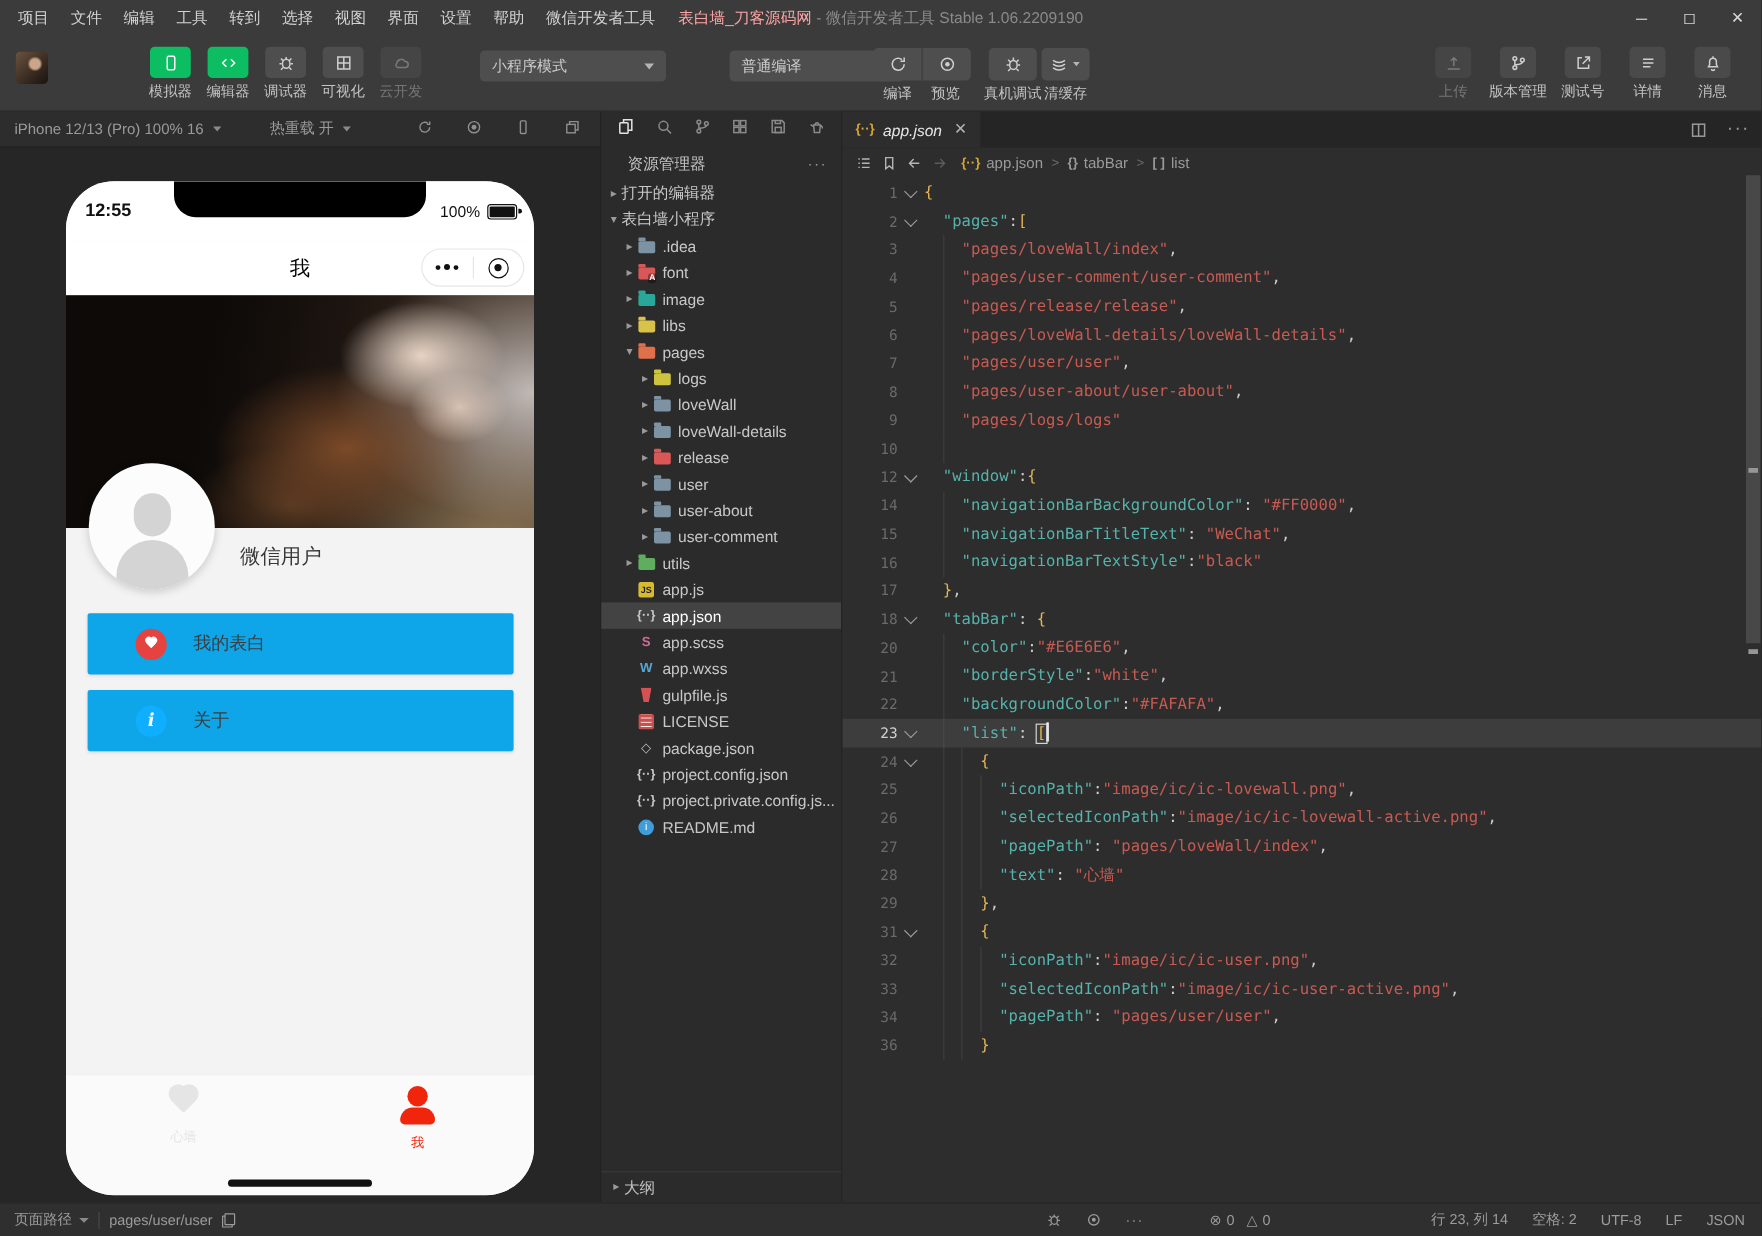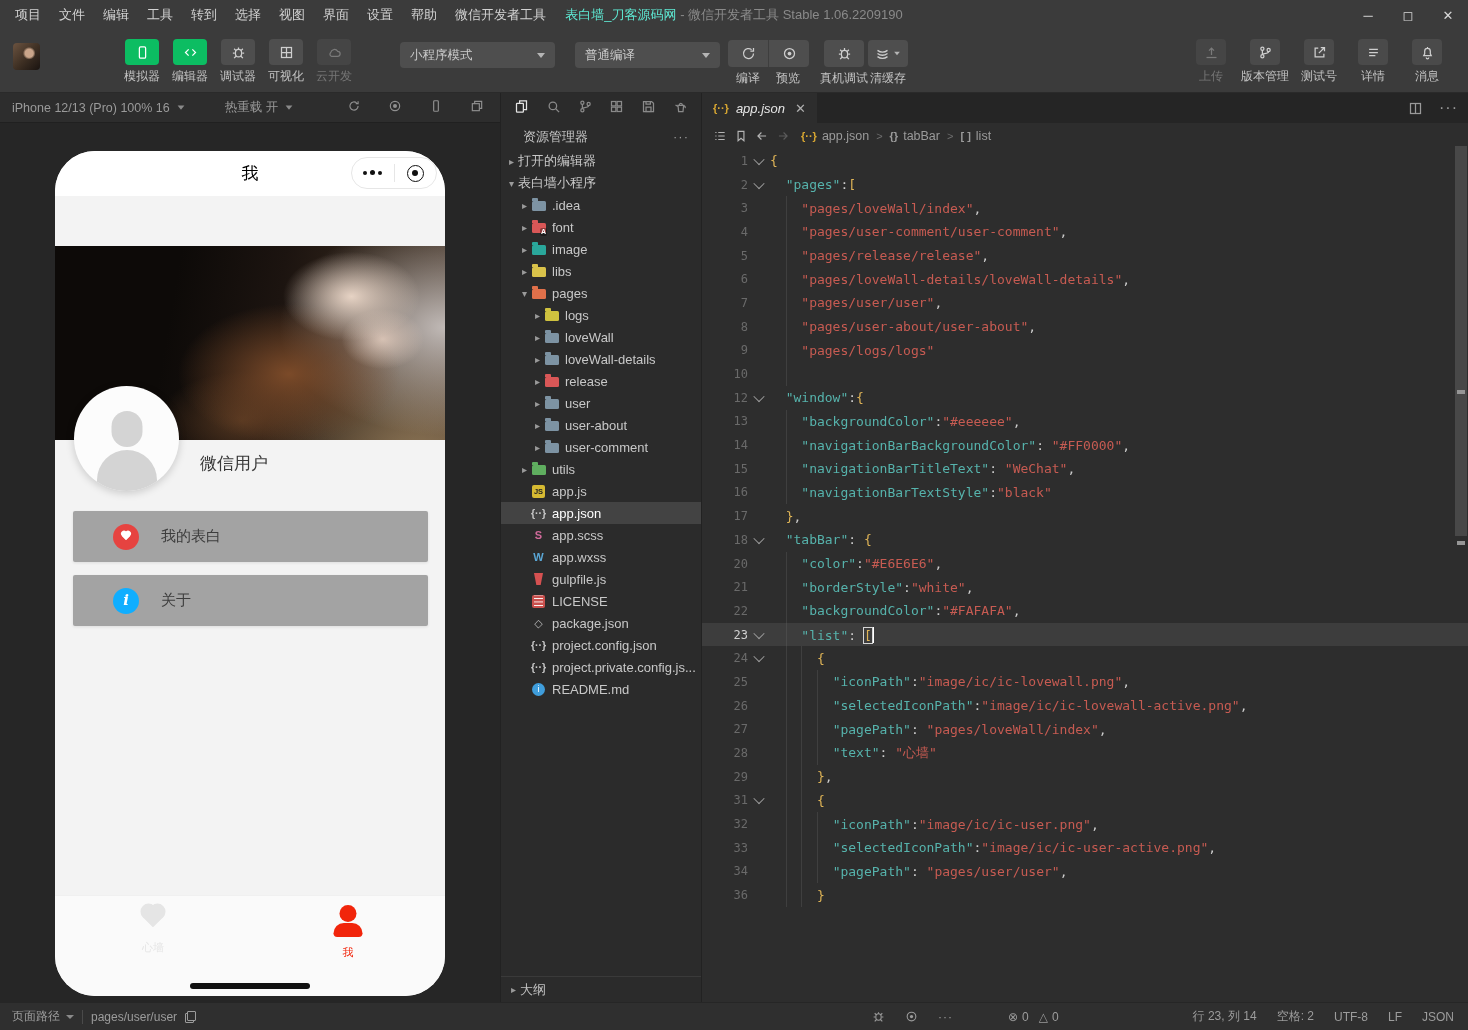--- a/index.html
+++ b/index.html
@@ -5,21 +5,21 @@
   html,body{margin:0;padding:0;background:#222;}
   body{width:1468px;height:1030px;overflow:hidden;font-family:"Liberation Sans","DejaVu Sans",sans-serif;
        -webkit-font-smoothing:antialiased;color:#ccc;position:relative;}
   .app{width:1468px;height:1030px;display:flex;flex-direction:column;background:#2d2d2d;}
 
   
   .titlebar{height:30px;background:#3b3b3b;display:flex;align-items:center;position:relative;flex:none;}
   .menus{display:flex;align-items:center;padding-left:6px;}
   .menu-item{padding:0 9px;font-size:13px;color:#d2d2d2;line-height:30px;cursor:default;}
   .win-title{position:absolute;left:50%;top:0;transform:translateX(-50%);line-height:30px;font-size:13px;white-space:nowrap;}
-  .win-title .bright{color:#5eead4;}
+  .win-title .bright{color:#fca5a5;}
   .win-title .dim{color:#8a8a8a;}
   .win-controls{position:absolute;right:0;top:0;display:flex;height:30px;}
   .win-btn{width:40px;height:30px;display:flex;align-items:center;justify-content:center;color:#d8d8d8;font-size:13px;}
 
   
   .toolbar{height:62px;background:#3b3b3b;position:relative;flex:none;border-bottom:1px solid #2a2a2a;}
   .avatar-sq{position:absolute;left:13px;top:13px;width:27px;height:27px;border-radius:4px;
      background:radial-gradient(9px 9px at 60% 38%,#caa58a 0 45%,rgba(0,0,0,0) 70%),
        linear-gradient(135deg,#6b5340 0%,#3c2e22 55%,#191310 100%);}
   .tool-cols{position:absolute;left:118px;top:9px;display:flex;}
@@ -85,21 +85,21 @@
        radial-gradient(230px 150px at 100% 42%, rgba(206,200,198,.9), rgba(206,200,198,0) 72%),
        radial-gradient(220px 170px at 92% 108%, rgba(168,142,104,.7), rgba(168,142,104,0) 70%),
        linear-gradient(100deg,#0d0a08 30%,#1c1410 55%,#33261b 78%,#49382a 100%);}
   .p-body{position:absolute;left:0;right:0;top:289px;bottom:100px;background:#f3f3f3;}
   .p-avatar{position:absolute;left:19px;top:235px;width:105px;height:105px;border-radius:50%;background:#fcfcfc;
      box-shadow:0 2px 8px rgba(0,0,0,.18);}
   .sil{position:absolute;inset:0;border-radius:50%;overflow:hidden;}
   .sil .head{position:absolute;left:50%;top:25px;transform:translateX(-50%);width:31px;height:36px;border-radius:16px;background:#d4d4d4;}
   .sil .shoulders{position:absolute;left:50%;top:64px;transform:translateX(-50%);width:60px;height:42px;border-radius:30px 30px 0 0;background:#d4d4d4;}
   .p-username{position:absolute;left:145px;top:301px;font-size:17px;color:#383838;}
-  .p-card{position:absolute;left:18px;width:355px;height:51px;background:#a3a3a3;border-radius:2px;
+  .p-card{position:absolute;left:18px;width:355px;height:51px;background:#0ea5e9;border-radius:2px;
      box-shadow:0 1px 3px rgba(0,0,0,.09);display:flex;align-items:center;padding-left:40px;box-sizing:border-box;gap:22px;}
   .p-card-icon{width:26px;height:26px;border-radius:50%;display:flex;align-items:center;justify-content:center;color:#fff;flex:none;}
   .p-card-label{font-size:15px;color:#3d3d3d;}
   .info-i{font-family:"DejaVu Serif","Liberation Serif",serif;font-style:italic;font-weight:bold;font-size:15px;line-height:1;}
   .heart{position:relative;display:inline-block;}
   .heart:before,.heart:after{content:"";position:absolute;top:0;width:50%;height:80%;background:currentColor;border-radius:50px 50px 0 0;}
   .heart:before{left:50%;transform:rotate(-45deg);transform-origin:0 100%;}
   .heart:after{left:0;transform:rotate(45deg);transform-origin:100% 100%;}
   .p-tabbar{position:absolute;left:0;right:0;bottom:0;height:100px;background:#fafafa;border-top:1px solid #f0f0f0;}
   .p-tab{position:absolute;top:9px;width:120px;display:flex;flex-direction:column;align-items:center;}
@@ -268,21 +268,21 @@
               </svg>
             </span>
           </div>
           <div class="tool-label">云开发</div>
         </div>
       </div>
     <div class="dropdown" id="modeDropdown" style="left:400px;width:155px;">
       <span>小程序模式</span>
       <span class="dd-caret"></span>
     </div>
-    <div class="dropdown" id="compileDropdown" style="left:575px;width:145px;gap:28px;">
+    <div class="dropdown" id="compileDropdown" style="left:608px;width:145px;gap:28px;">
       <span>普通编译</span>
       <span class="dd-caret"></span>
     </div>
     <div class="cgroup">
       <div class="cgroup-btns" id="compileCells">
           <div class="cgroup-cell">
             <span class="ic">
               <svg viewBox="0 0 24 24">
                 <path d="M20 12a8 8 0 1 1-3-6.2" fill="none" stroke="currentColor" stroke-width="2"></path>
                 <path d="M20 3v5h-5" fill="none" stroke="currentColor" stroke-width="2"></path>
@@ -417,20 +417,30 @@
             <span><span class="ic">
                 <svg viewBox="0 0 24 24">
                   <rect x="4" y="8" width="12" height="12" fill="none" stroke="currentColor" stroke-width="2"></rect>
                   <path d="M8 8V4h12v12h-4" fill="none" stroke="currentColor" stroke-width="2"></path>
                 </svg>
               </span></span>
           </span>
       </div>
 
       <div class="phone">
+        <div class="p-status">
+          <div class="notch"></div>
+          <div class="p-time">12:55</div>
+          <div class="p-batt">
+            <span>100%</span>
+            <span class="bat">
+                <i></i>
+              </span>
+          </div>
+        </div>
         <div class="p-nav">
           <span class="p-nav-title">我</span>
           <div class="capsule">
             <span class="cap-half">
                 <span class="cap-dots">
                   <i></i>
                   <i></i>
                   <i></i>
                 </span>
               </span>
@@ -827,26 +837,20 @@
           </div>
           <div class="cline">
             <span class="lnum">12</span>
             <span class="foldcol">
               <span class="chev"></span>
             </span>
             <span class="ltext"><span class="tk-p">  </span><span class="tk-k">"window"</span><span class="tk-p">:</span><span class="tk-b">{</span></span>
           </div>
           <div class="cline">
             <span class="iguide" style="left: 83.66px;"></span>
-            <span class="lnum">13</span>
-            <span class="foldcol"></span>
-            <span class="ltext"><span class="tk-p">    </span><span class="tk-k">"backgroundColor"</span><span class="tk-p">:</span><span class="tk-s">"#eeeeee"</span><span class="tk-p">,</span></span>
-          </div>
-          <div class="cline">
-            <span class="iguide" style="left: 83.66px;"></span>
             <span class="lnum">14</span>
             <span class="foldcol"></span>
             <span class="ltext"><span class="tk-p">    </span><span class="tk-k">"navigationBarBackgroundColor"</span><span class="tk-p">: </span><span class="tk-s">"#FF0000"</span><span class="tk-p">,</span></span>
           </div>
           <div class="cline">
             <span class="iguide" style="left: 83.66px;"></span>
             <span class="lnum">15</span>
             <span class="foldcol"></span>
             <span class="ltext"><span class="tk-p">    </span><span class="tk-k">"navigationBarTitleText"</span><span class="tk-p">: </span><span class="tk-s">"WeChat"</span><span class="tk-p">,</span></span>
           </div>

